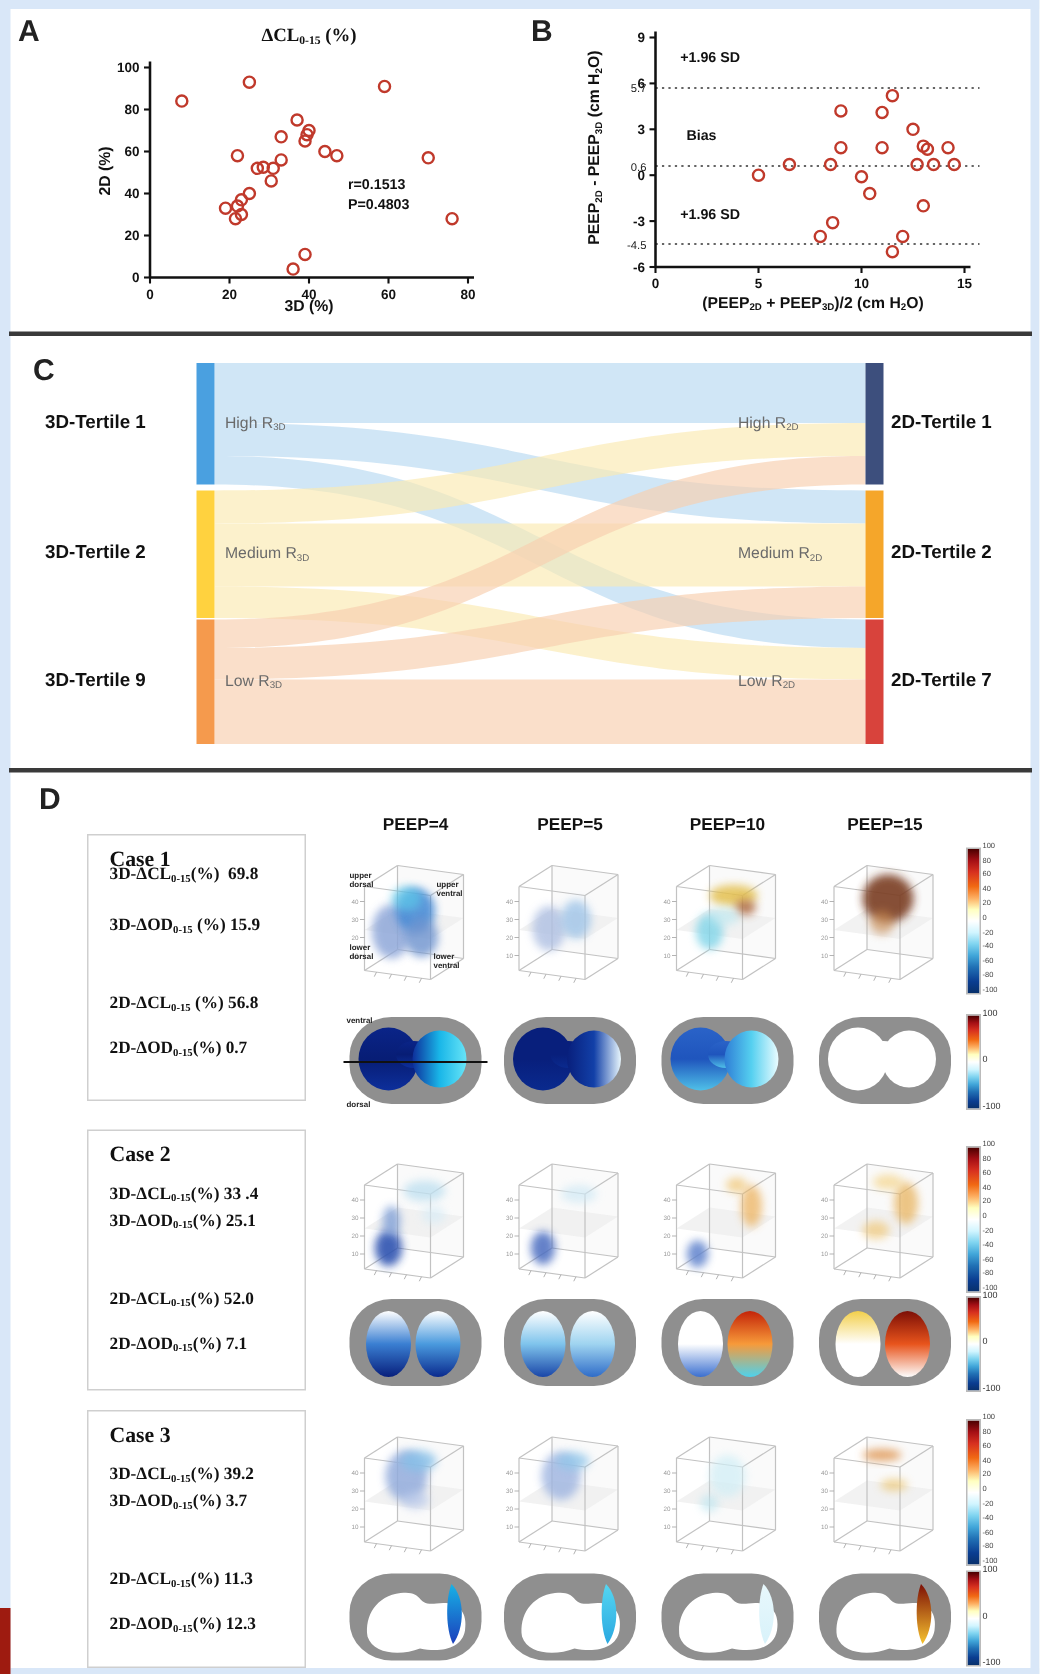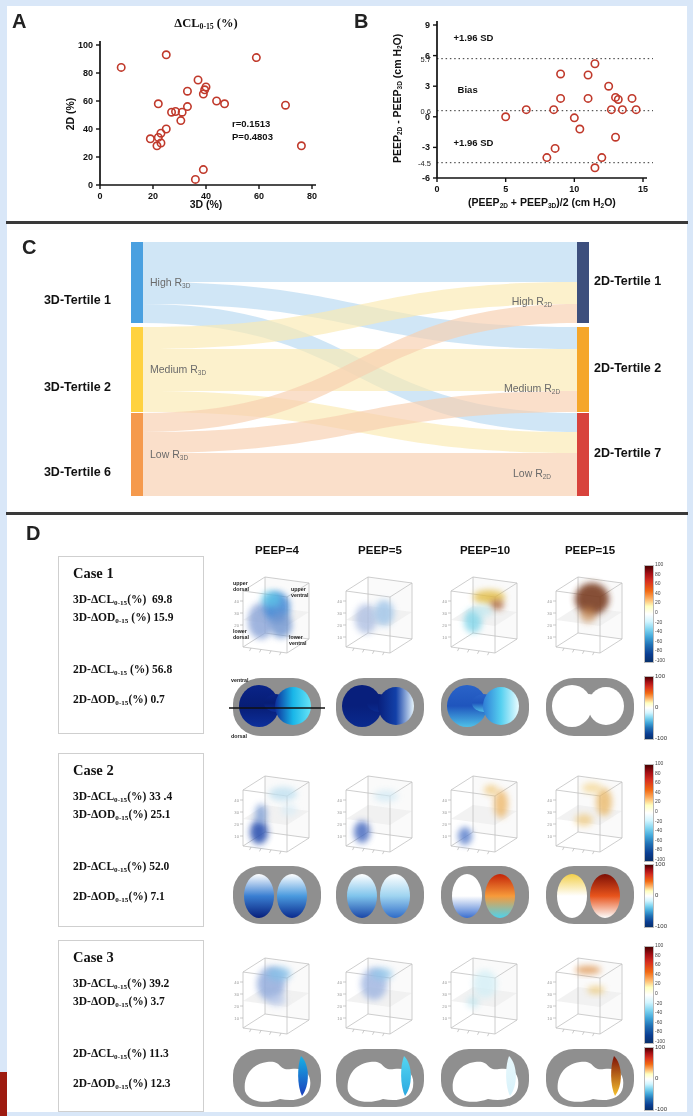--- a/index.html
+++ b/index.html
@@ -4,21 +4,21 @@
 <style>
   html,body{margin:0;padding:0;background:#eef3fa;}
   .page{position:relative;width:693px;height:1116px;background:#ffffff;overflow:hidden;
         font-family:"Liberation Sans","DejaVu Sans",sans-serif;color:#111;}
   .strip{position:absolute;background:#d9e7f8;}
   .accent{position:absolute;background:#9e1b10;}
   .divider{position:absolute;left:6px;width:682px;height:2.5px;background:#3a3a3a;}
   .plabel{position:absolute;font-size:20px;font-weight:bold;color:#222;}
   .abs{position:absolute;}
   .ctr{text-align:center;}
-  .rt{text-align:center;margin-top:19px;}
+  .rt{text-align:left;}
   sub{font-size:0.62em;vertical-align:-0.28em;}
   .axlab{font-size:10.5px;font-weight:bold;}
   .title{font-size:12.5px;font-weight:bold;font-family:Liberation Serif, serif;}
   .anno{font-size:9.5px;font-weight:600;white-space:pre-line;line-height:1.35;}
   .rot{transform:rotate(-90deg);transform-origin:center;}
   .tert{font-size:12.5px;font-weight:bold;}
   .nodelab{font-size:10.5px;color:#6a6a6a;}
   .peephdr{font-size:11.5px;font-weight:bold;}
   .casebox{position:absolute;border:1px solid #cfcfcf;background:#fff;
            font-family:"Liberation Serif","DejaVu Serif",serif;}
@@ -190,35 +190,35 @@
       <rect x="577" y="191" width="12" height="83" fill="#d8433c"></rect>
     </svg>
   <div id="sankeyLabels"></div>
 
   <div id="panelD"></div>
 
 <div class="abs tert rt" style="left:30px;top:273.5px;width:95px;">3D-Tertile 1</div>
     <div class="abs nodelab" style="left:150px;top:275.5px;width:90px;">High R<sub>3D</sub></div>
     <div class="abs tert rt" style="left:30px;top:360.5px;width:95px;">3D-Tertile 2</div>
     <div class="abs nodelab" style="left:150px;top:362.5px;width:90px;">Medium R<sub>3D</sub></div>
-    <div class="abs tert rt" style="left:30px;top:445.5px;width:95px;">3D-Tertile 6</div>
+    <div class="abs tert rt" style="left:30px;top:445.5px;width:95px;">3D-Tertile 9</div>
     <div class="abs nodelab" style="left:150px;top:447.5px;width:90px;">Low R<sub>3D</sub></div>
     <div class="abs nodelab rt" style="left:492px;top:275.5px;width:80px;">High R<sub>2D</sub></div>
     <div class="abs tert" style="left:594px;top:273.5px;width:95px;">2D-Tertile 1</div>
     <div class="abs nodelab rt" style="left:492px;top:362.5px;width:80px;">Medium R<sub>2D</sub></div>
     <div class="abs tert" style="left:594px;top:360.5px;width:95px;">2D-Tertile 2</div>
     <div class="abs nodelab rt" style="left:492px;top:447.5px;width:80px;">Low R<sub>2D</sub></div>
     <div class="abs tert" style="left:594px;top:445.5px;width:95px;">2D-Tertile 7</div>
     <div class="abs peephdr ctr" style="left:237px;top:544px;width:80px;">PEEP=4</div>
     <div class="abs peephdr ctr" style="left:340px;top:544px;width:80px;">PEEP=5</div>
     <div class="abs peephdr ctr" style="left:445px;top:544px;width:80px;">PEEP=10</div>
     <div class="abs peephdr ctr" style="left:550px;top:544px;width:80px;">PEEP=15</div>
     <div class="casebox" style="left:58px;top:556px;width:144px;height:176px;">
       <div class="casetitle" style="top: 8px; text-align: right;">Case 1</div>
-      <div class="caseline" style="top: 36px;">3D-ΔCL<sub>0-15</sub>(%)  69.8</div>
+      <div class="caseline" style="top: 20px;">3D-ΔCL<sub>0-15</sub>(%)  69.8</div>
       <div class="caseline" style="top: 54px;">3D-ΔOD<sub>0-15</sub> (%) 15.9</div>
       <div class="caseline" style="top: 106px;">2D-ΔCL<sub>0-15</sub> (%) 56.8</div>
       <div class="caseline" style="top: 136px;">2D-ΔOD<sub>0-15</sub>(%) 0.7</div>
     </div>
     <svg width="92" height="100" style="left:231px;top:563px;">
       <defs>
         <filter id="bl00" x="-60%" y="-60%" width="220%" height="220%">
           <feGaussianBlur stdDeviation="3"></feGaussianBlur>
         </filter>
       </defs>

